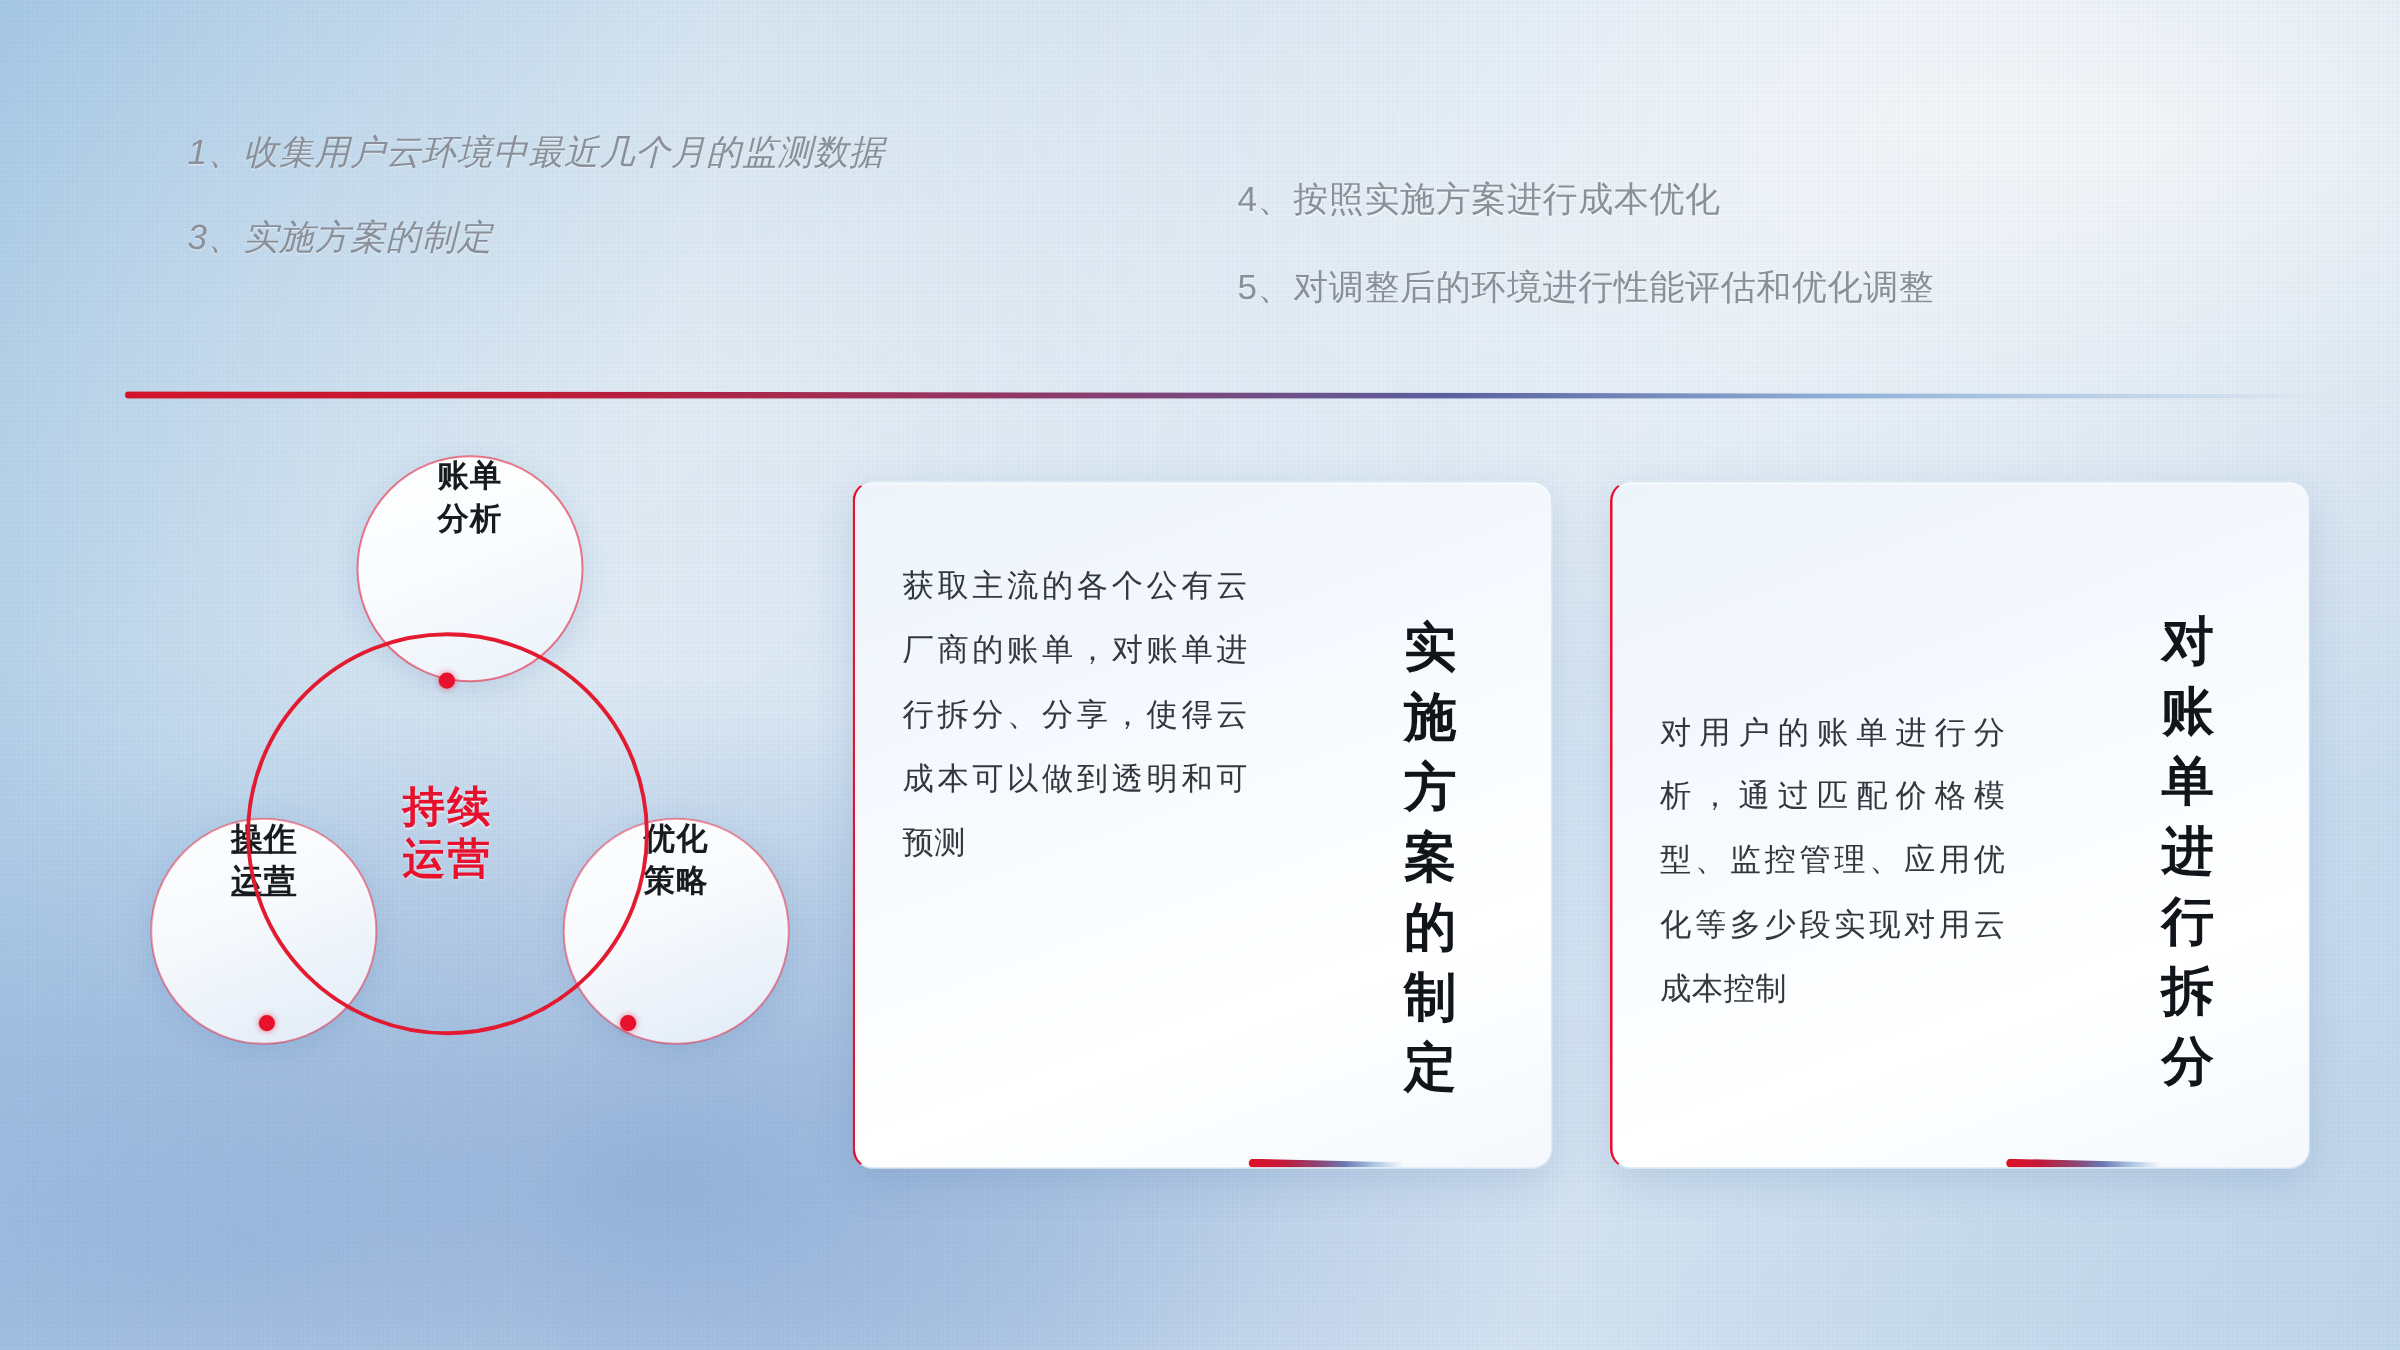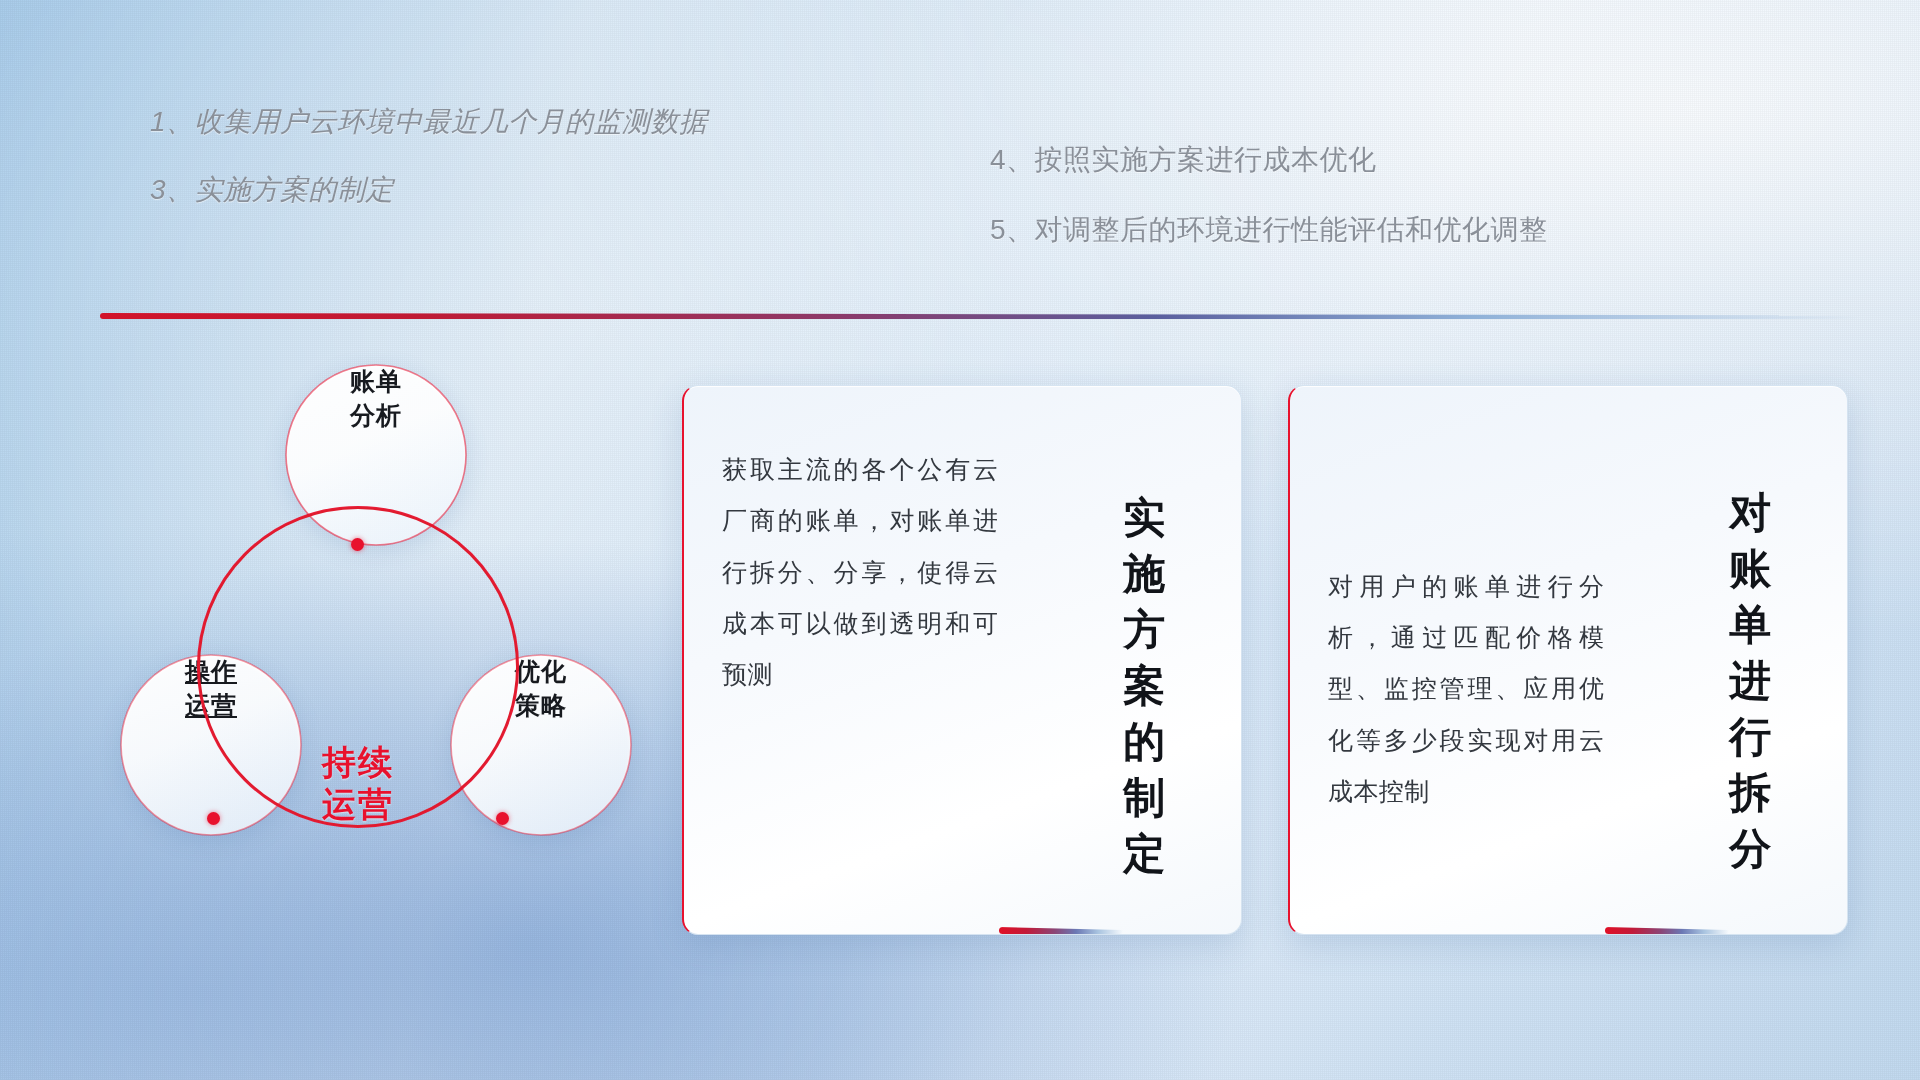--- a/index.html
+++ b/index.html
@@ -72,21 +72,21 @@
     letter-spacing:1px;
   }
   #circle-top  { width:180px; height:180px; left:190px; top:10px;  }
   #circle-bl   { width:180px; height:180px; left:25px;  top:300px;text-decoration:underline; }
   #circle-br   { width:180px; height:180px; left:355px; top:300px; }
 
   #ring-center {
     position:absolute; left:102px; top:152px; width:320px; height:320px;
     border-radius:50%;
     border:2.2px solid #e01b2e;
-    display:flex; align-items:flex-end; justify-content:center;
+    display:flex; align-items:center; justify-content:center;
   }
   #ring-label {
     font-size:34px; font-weight:800; color:#e8112d; line-height:1.22;
     text-align:center; letter-spacing:2px; white-space:pre-line;
     text-shadow:0 1px 2px rgba(255,255,255,.6);
   }
   .vdot {
     position:absolute; width:13px; height:13px; border-radius:50%;
     background:#e8112d; box-shadow:0 0 5px rgba(232,17,45,.55);
   }

